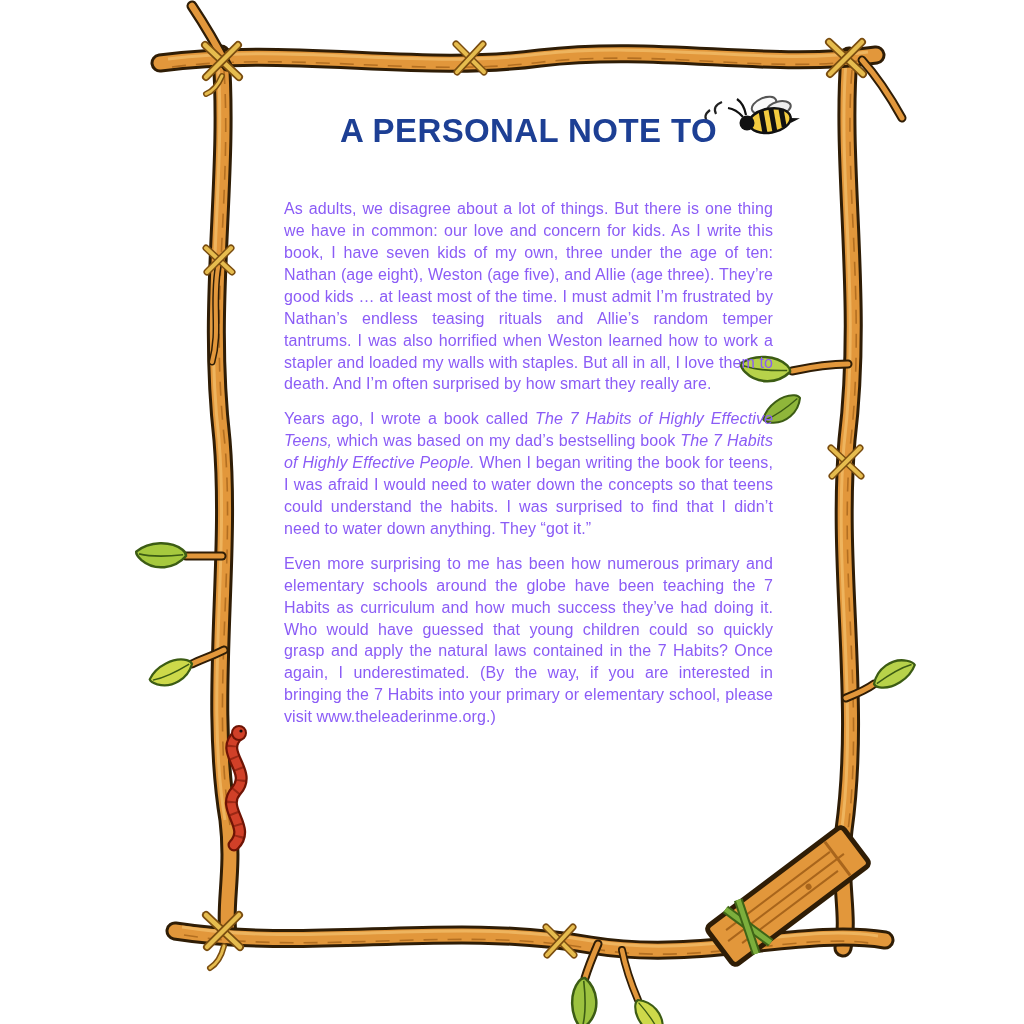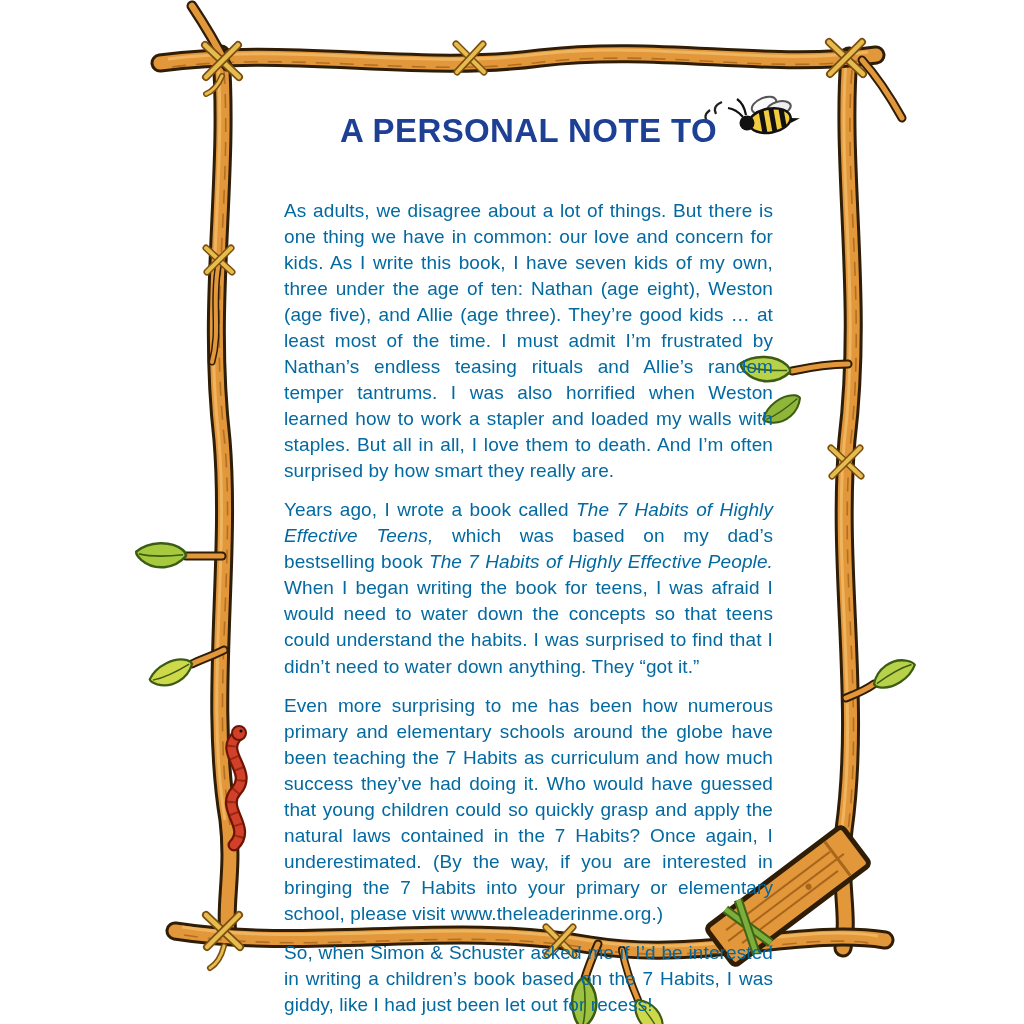--- a/index.html
+++ b/index.html
@@ -22,23 +22,23 @@
     text-align:center;
     color: var(--title-blue, #1d3f94);
     font-weight:bold;
     font-size:33px;
     line-height:1.28;
     letter-spacing:0.4px;
     margin:0 0 46px 0;
   }
   .body p {
     margin:0 0 13px 0;
-    font-size:19px;
+    font-size:16px;
     line-height:1.37;
-    color:#0369a1;
+    color:#8b5cf6;
     text-align:justify;
     letter-spacing:0.1px;
   }
   .it { font-style:italic; }
 </style>
 </head>
 <body>
 
 <div class="page">
 
@@ -220,17 +220,16 @@
   </svg>
 
   <div class="content">
     <h1 class="title">
       <div>A PERSONAL NOTE TO</div>
     </h1>
     <div class="body">
       <p>As adults, we disagree about a lot of things. But there is one thing we have in common: our love and concern for kids. As I write this book, I have seven kids of my own, three under the age of ten: Nathan (age eight), Weston (age five), and Allie (age three). They’re good kids … at least most of the time. I must admit I’m frustrated by Nathan’s endless teasing rituals and Allie’s random temper tantrums. I was also horrified when Weston learned how to work a stapler and loaded my walls with staples. But all in all, I love them to death. And I’m often surprised by how smart they really are.</p>
       <p><span>Years ago, I wrote a book called </span><span class="it">The 7 Habits of Highly Effective Teens,</span><span> which was based on my dad’s bestselling book </span><span class="it">The 7 Habits of Highly Effective People.</span><span> When I began writing the book for teens, I was afraid I would need to water down the concepts so that teens could understand the habits. I was surprised to find that I didn’t need to water down anything. They “got it.”</span></p>
       <p>Even more surprising to me has been how numerous primary and elementary schools around the globe have been teaching the 7 Habits as curriculum and how much success they’ve had doing it. Who would have guessed that young children could so quickly grasp and apply the natural laws contained in the 7 Habits? Once again, I underestimated. (By the way, if you are interested in bringing the 7 Habits into your primary or elementary school, please visit www.theleaderinme.org.)</p>
-      <p>So, when Simon &amp; Schuster asked me if I’d be interested in writing a children’s book based on the 7 Habits, I was giddy, like I had just been let out for recess!</p>
     </div>
   </div>
 
 </div>
 
 </body></html>

